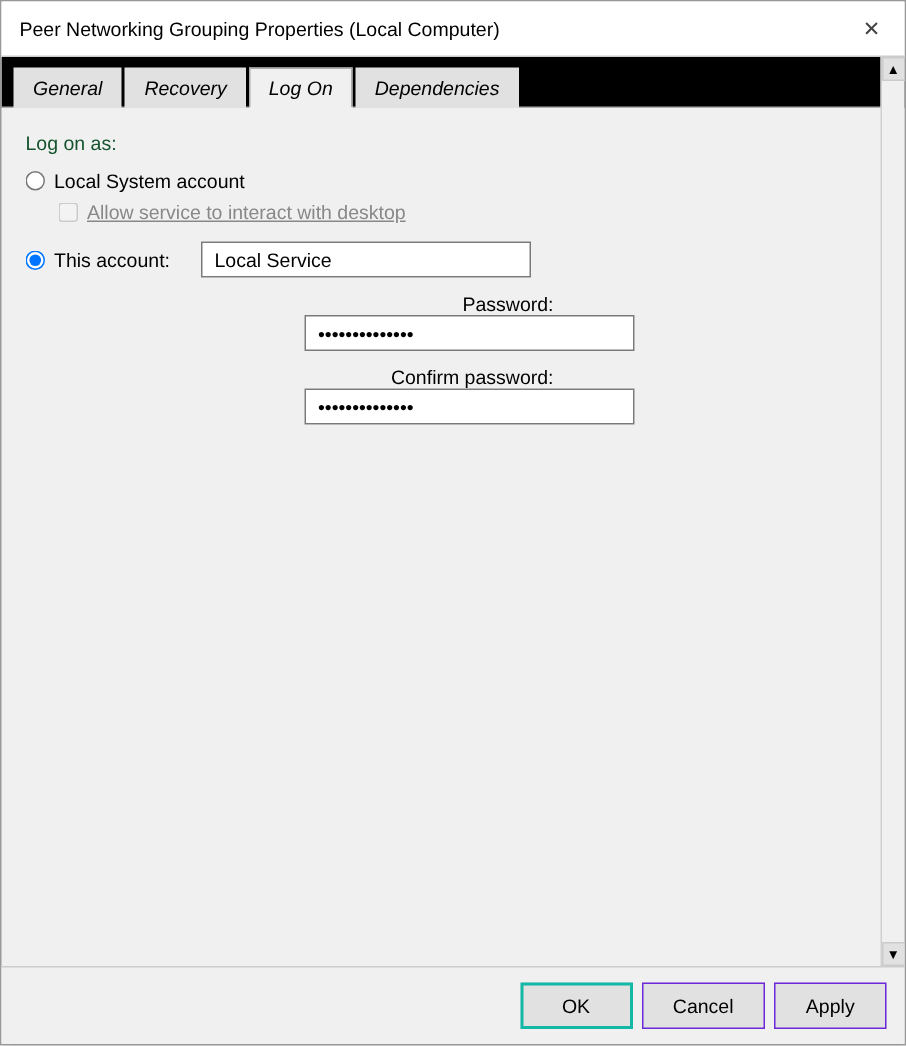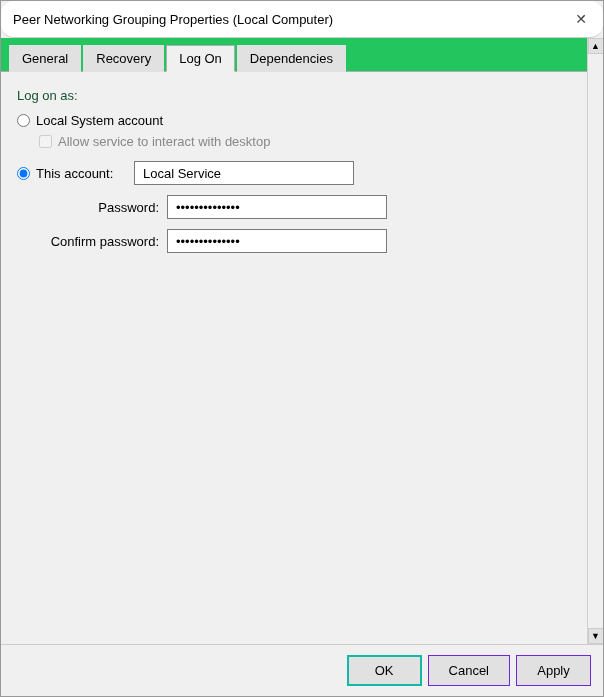--- a/index.html
+++ b/index.html
@@ -30,21 +30,20 @@
     }
 
     .title-bar {
       background: #fff;
       padding: 8px 12px;
       display: flex;
       justify-content: space-between;
       align-items: center;
       border-bottom: 1px solid #ccc;
       min-height: 32px;
-      border-radius: 13px;
     }
 
     .title-text {
       font-size: 13px;
       color: #000;
     }
 
     .close-btn {
       width: 20px;
       height: 20px;
@@ -53,23 +52,24 @@
       justify-content: center;
       cursor: pointer;
       font-size: 14px;
       color: #444;
       border: none;
       background: transparent;
     }
 
     .tabs {
       display: flex;
-      background: #22c55e;
+      background: #000000;
       padding: 6px 8px 0 8px;
       border-bottom: 1px solid #adadad;
+      font-style: italic;
     }
 
     .tab {
       padding: 5px 12px;
       cursor: pointer;
       border: 1px solid transparent;
       border-bottom: none;
       margin-right: 2px;
       background: #e1e1e1;
       color: #000;
@@ -116,20 +116,21 @@
 
     .checkbox-row input[type="checkbox"] {
       margin-right: 6px;
     }
 
     .form-row {
       display: flex;
       align-items: center;
       margin-bottom: 10px;
       margin-left: 22px;
+      flex-direction: column;
     }
 
     .form-label {
       width: 120px;
       text-align: right;
       margin-right: 8px;
       color: #000;
     }
 
     .form-input {
@@ -247,21 +248,21 @@
     <div class="content">
       <div class="section-label">Log on as:</div>
 
       <div class="radio-row">
         <input type="radio" name="logon_type" id="localSystem" style="">
         <label for="localSystem">Local System account</label>
       </div>
 
       <div class="checkbox-row">
         <input type="checkbox" id="allowDesktop" disabled="" style="">
-        <label for="allowDesktop" style="color:#888;">Allow service to interact with desktop</label>
+        <label for="allowDesktop" style="color:#888;text-decoration:underline;">Allow service to interact with desktop</label>
       </div>
 
       <div class="account-row">
         <input type="radio" name="logon_type" id="thisAccount" checked="" style="margin-right: 6px;">
         <label for="thisAccount" style="margin-right:8px; width:90px;">This account:</label>
         <input type="text" class="form-input" value="Local Service" style="">
       </div>
 
       <div class="form-row">
         <span class="form-label">Password:</span>

